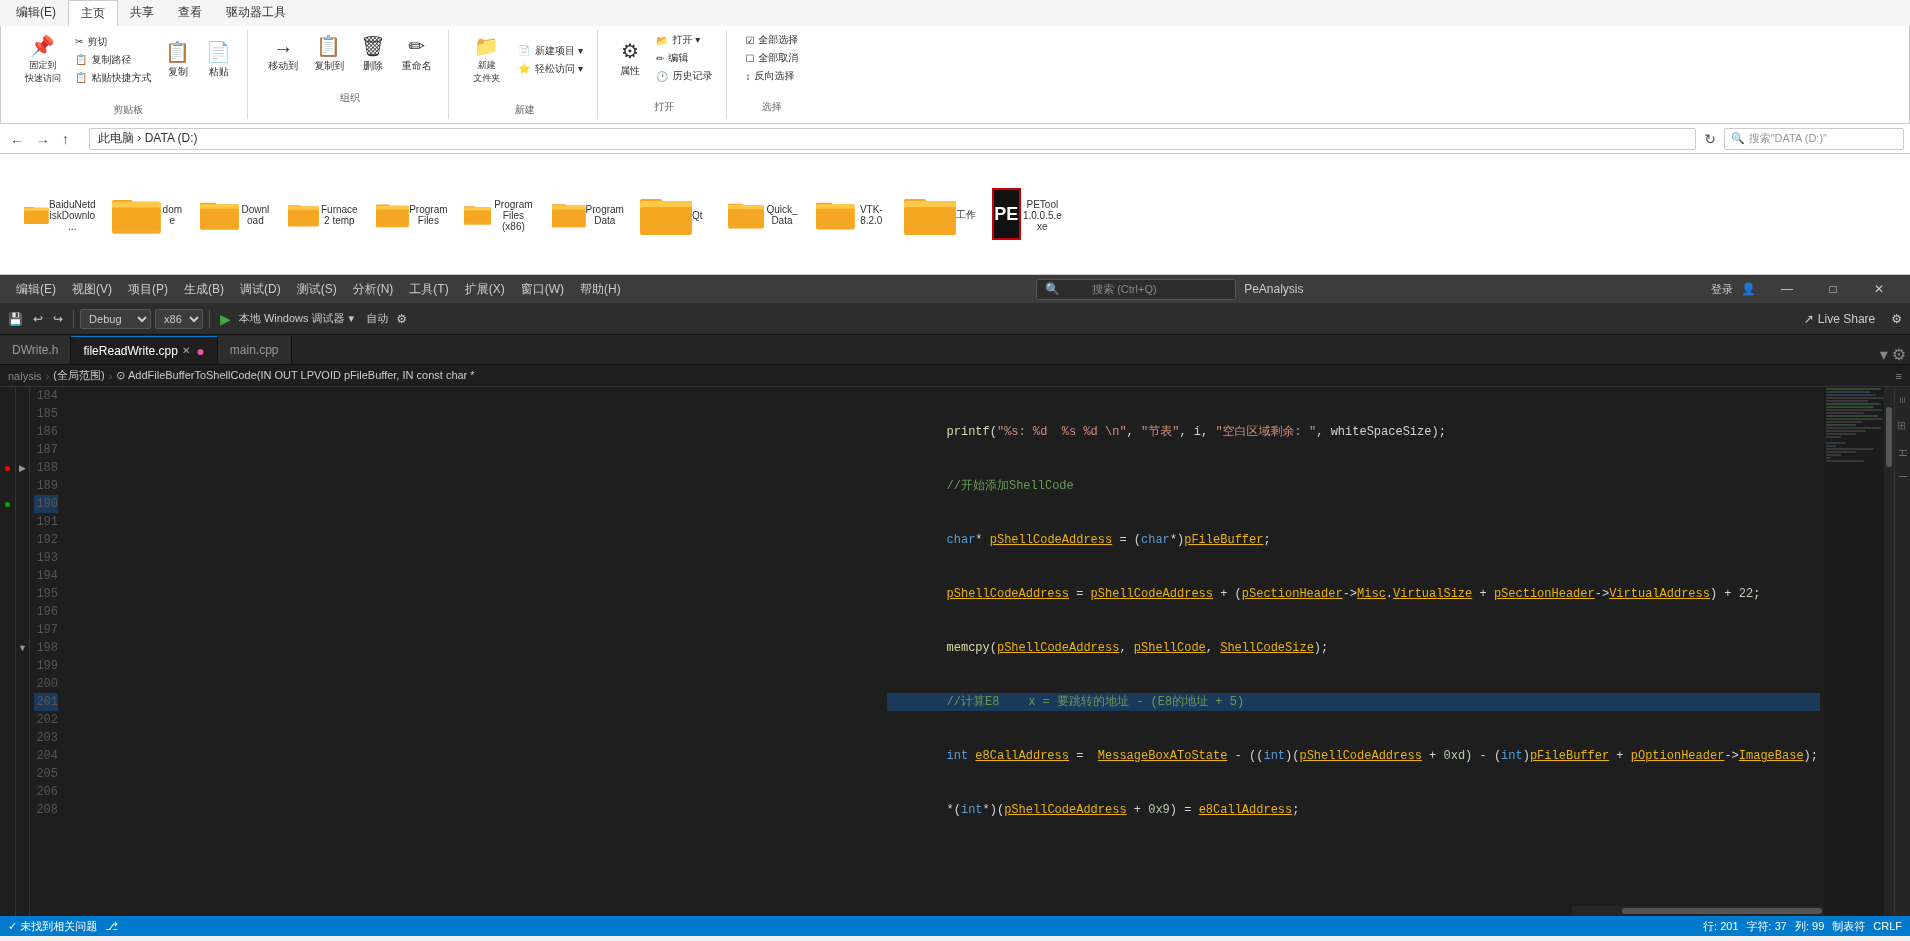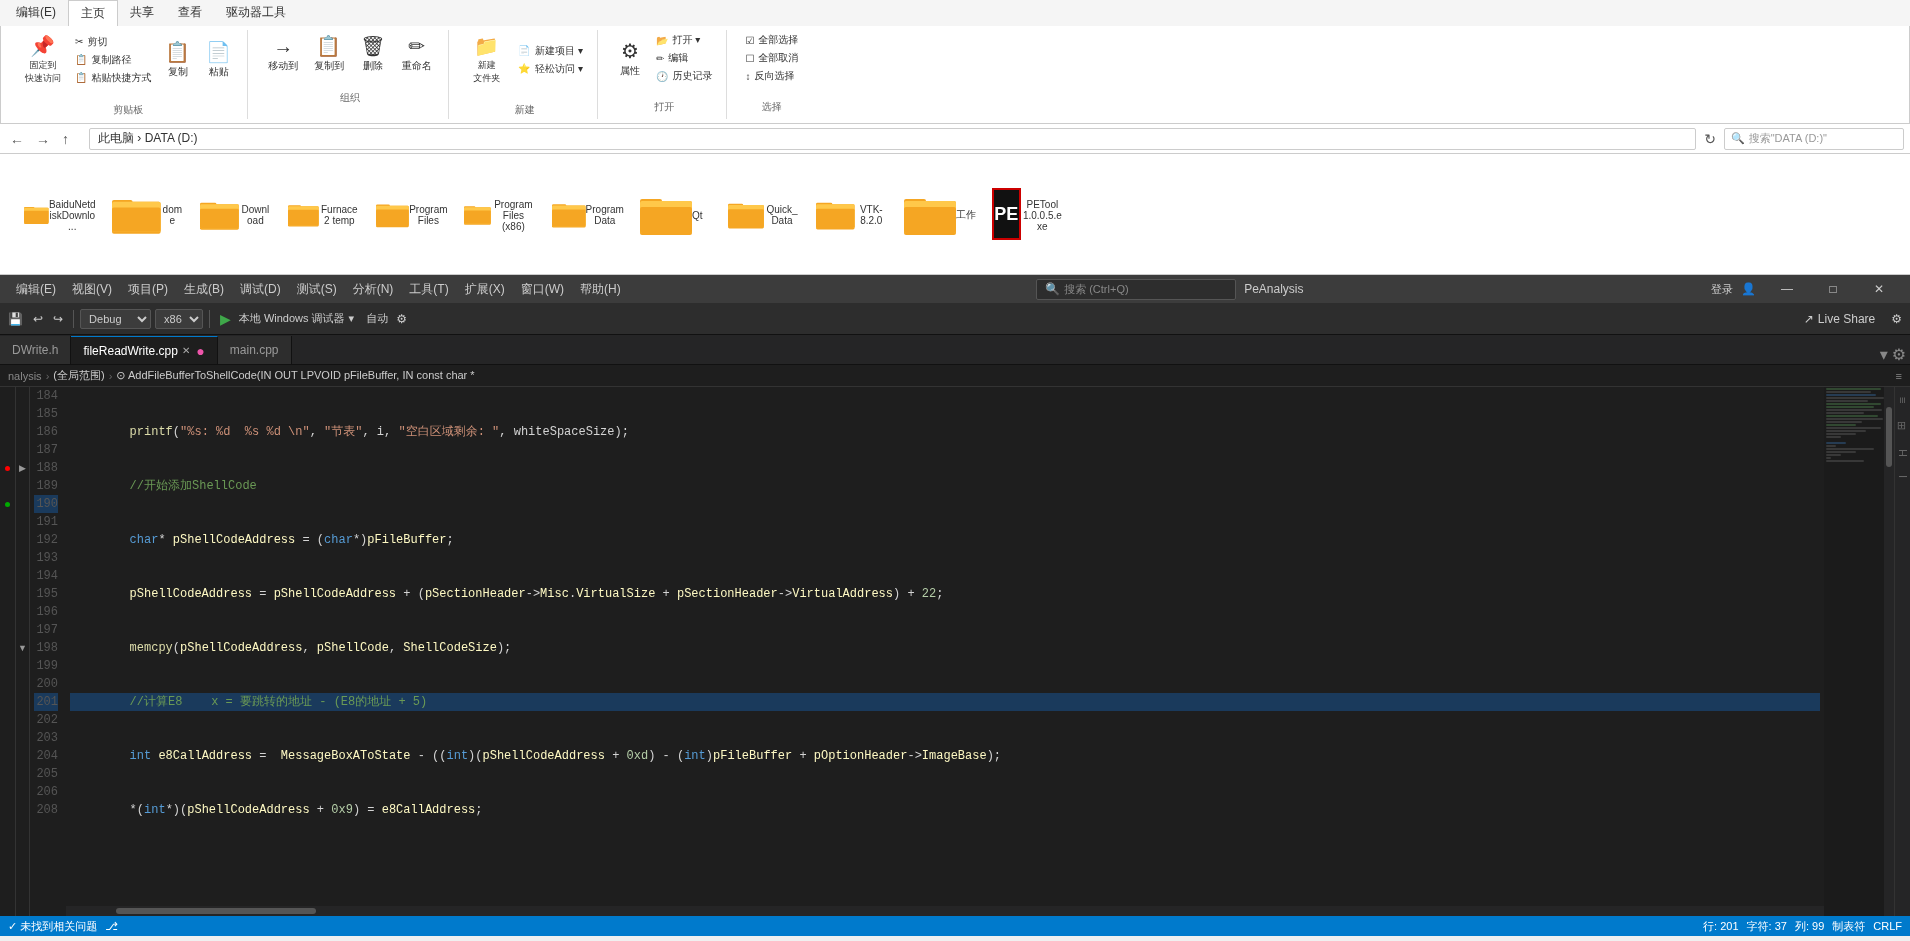--- a/index.html
+++ b/index.html
@@ -57,21 +57,21 @@
     .line-numbers { background: #1e1e1e; color: #555; font-size: 12px; font-family: 'Courier New', monospace; padding: 0 8px 0 4px; text-align: right; user-select: none; min-width: 36px; line-height: 18px; padding-top: 0; overflow: hidden; }
     .code-content { flex: 1; background: #1e1e1e; color: #d4d4d4; font-size: 12px; font-family: 'Courier New', monospace; overflow-x: auto; overflow-y: hidden; line-height: 18px; padding: 0 4px; white-space: pre; }
     .code-line { display: flex; align-items: baseline; min-height: 18px; padding: 0 2px; }
 
     
     .kw { color: #569cd6; }
     .str { color: #ce9178; }
     .num { color: #b5cea8; }
     .cm { color: #6a9955; }
     .fn { color: #dcdcaa; }
-    .var { color: #fef9c3; }
+    .var { color: #eab308; text-decoration: underline; }
     .punct { color: #d4d4d4; }
 
     .vscode-right-panel { width: 16px; background: #252526; display: flex; flex-direction: column; align-items: center; padding: 2px 0; gap: 2px; border-left: 1px solid #333; }
     .right-icon { color: #666; font-size: 11px; cursor: pointer; writing-mode: vertical-rl; padding: 8px 2px; }
 
     .scrollbar-v { width: 10px; background: #252526; position: relative; }
     .scrollbar-thumb { width: 6px; background: #555; border-radius: 3px; margin: 0 2px; height: 60px; margin-top: 20px; }
 
     .vscode-statusbar { background: #007acc; display: flex; align-items: center; padding: 0 8px; height: 20px; gap: 8px; }
     .status-item { color: #fff; font-size: 11px; display: flex; align-items: center; gap: 3px; }
@@ -357,21 +357,21 @@
       <span class="vscode-menu-item">测试(S)</span>
       <span class="vscode-menu-item">分析(N)</span>
       <span class="vscode-menu-item">工具(T)</span>
       <span class="vscode-menu-item">扩展(X)</span>
       <span class="vscode-menu-item">窗口(W)</span>
       <span class="vscode-menu-item">帮助(H)</span>
     </div>
     <div style="display:flex;align-items:center;gap:8px;">
       <div style="background:#2d2d2d;border:1px solid #555;border-radius:2px;display:flex;align-items:center;padding:2px 8px;gap:4px;width:200px;">
         <span style="color:#888;font-size:12px;">🔍</span>
-        <span style="color:#888;font-size:11px;">搜索 (Ctrl+Q)</span>
+        <span style="color:#888;font-size:11px;margin-left:28px;">搜索 (Ctrl+Q)</span>
       </div>
       <span style="color:#ccc;font-size:12px;">PeAnalysis</span>
     </div>
     <div style="display:flex;align-items:center;gap:8px;">
       <span style="color:#ccc;font-size:11px;cursor:pointer;">登录</span>
       <span style="color:#ccc;">👤</span>
       <div class="vscode-win-btns">
         <div class="vscode-win-btn">—</div>
         <div class="vscode-win-btn">□</div>
         <div class="vscode-win-btn close">✕</div>
@@ -500,21 +500,21 @@
       <div style="background:#1a3a5c;">201</div>
       <div>202</div>
       <div>203</div>
       <div>204</div>
       <div>205</div>
       <div>206</div>
       <div></div>
       <div>208</div>
     </div>
 
-    <div class="editor-scroll-area" style="flex:1;display:flex;flex-direction:column;overflow:hidden;">
+    <div class="editor-scroll-area" style="flex:1;display:flex;flex-direction:column;overflow:hidden;align-items:flex-end;">
       <div style="flex:1;overflow:hidden;">
         <div class="code-content">
           <div class="code-line">
             <span class="sp">&nbsp;&nbsp;&nbsp;&nbsp;&nbsp;&nbsp;&nbsp;&nbsp;</span><span class="fn">printf</span><span class="punct">(<span class="str">"%s: %d  %s %d \n"</span>, <span class="str">"节表"</span>, i, <span class="str">"空白区域剩余: "</span>, whiteSpaceSize);</span>
           </div>
           <div class="code-line">
             <span>&nbsp;&nbsp;&nbsp;&nbsp;&nbsp;&nbsp;&nbsp;&nbsp;</span><span class="cm">//开始添加ShellCode</span>
           </div>
           <div class="code-line">
             <span>&nbsp;&nbsp;&nbsp;&nbsp;&nbsp;&nbsp;&nbsp;&nbsp;</span><span class="kw">char</span><span>* </span><span class="var">pShellCodeAddress</span><span> = (</span><span class="kw">char</span><span>*)</span><span class="var">pFileBuffer</span><span>;</span>

